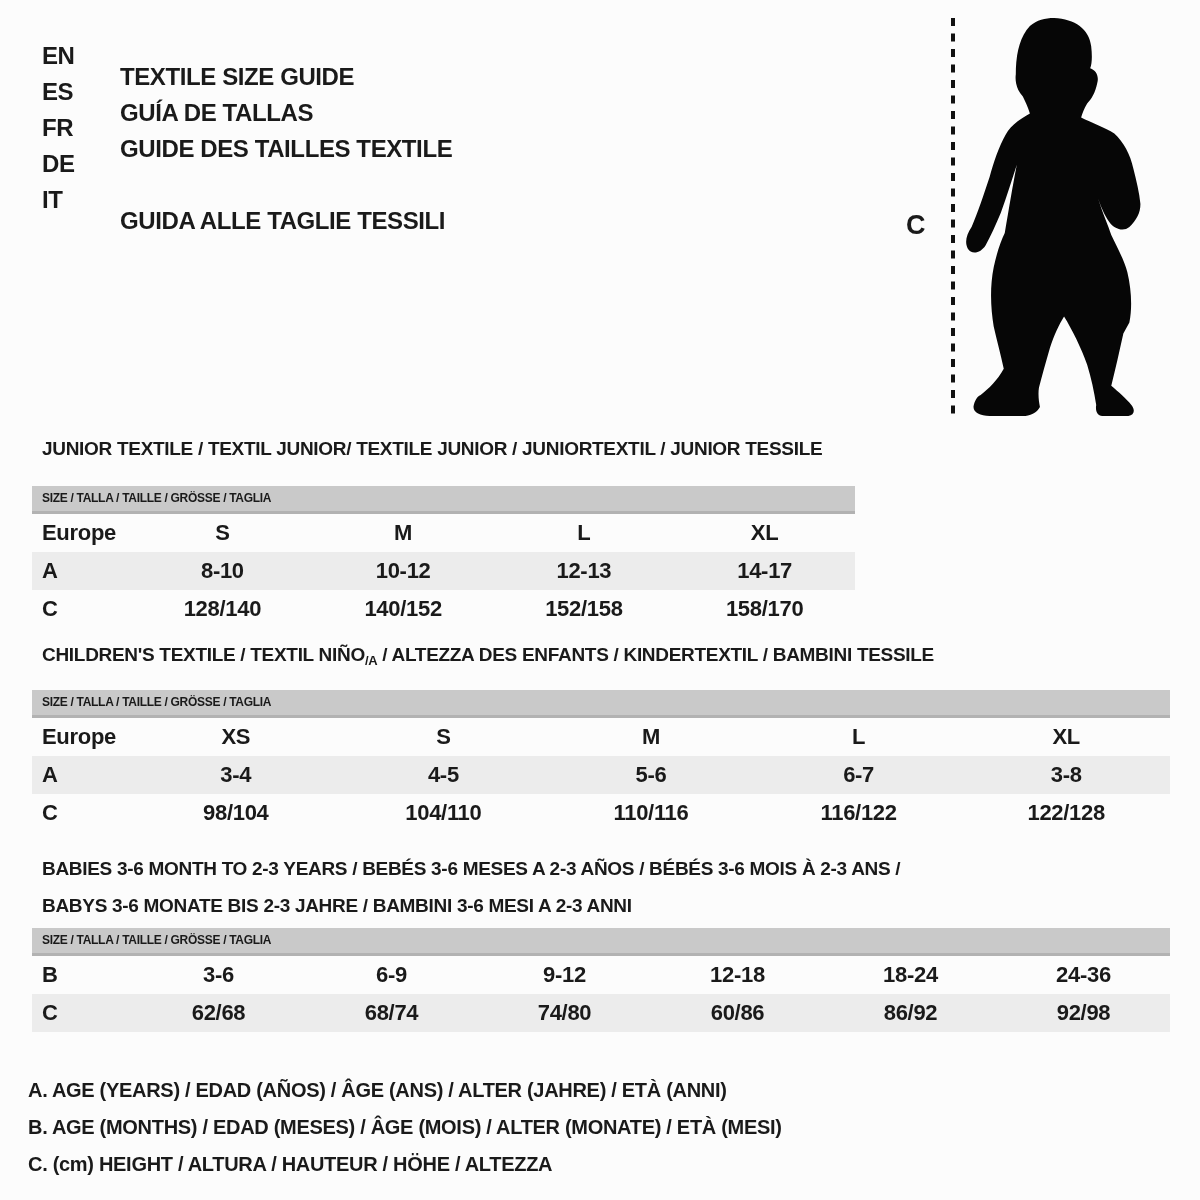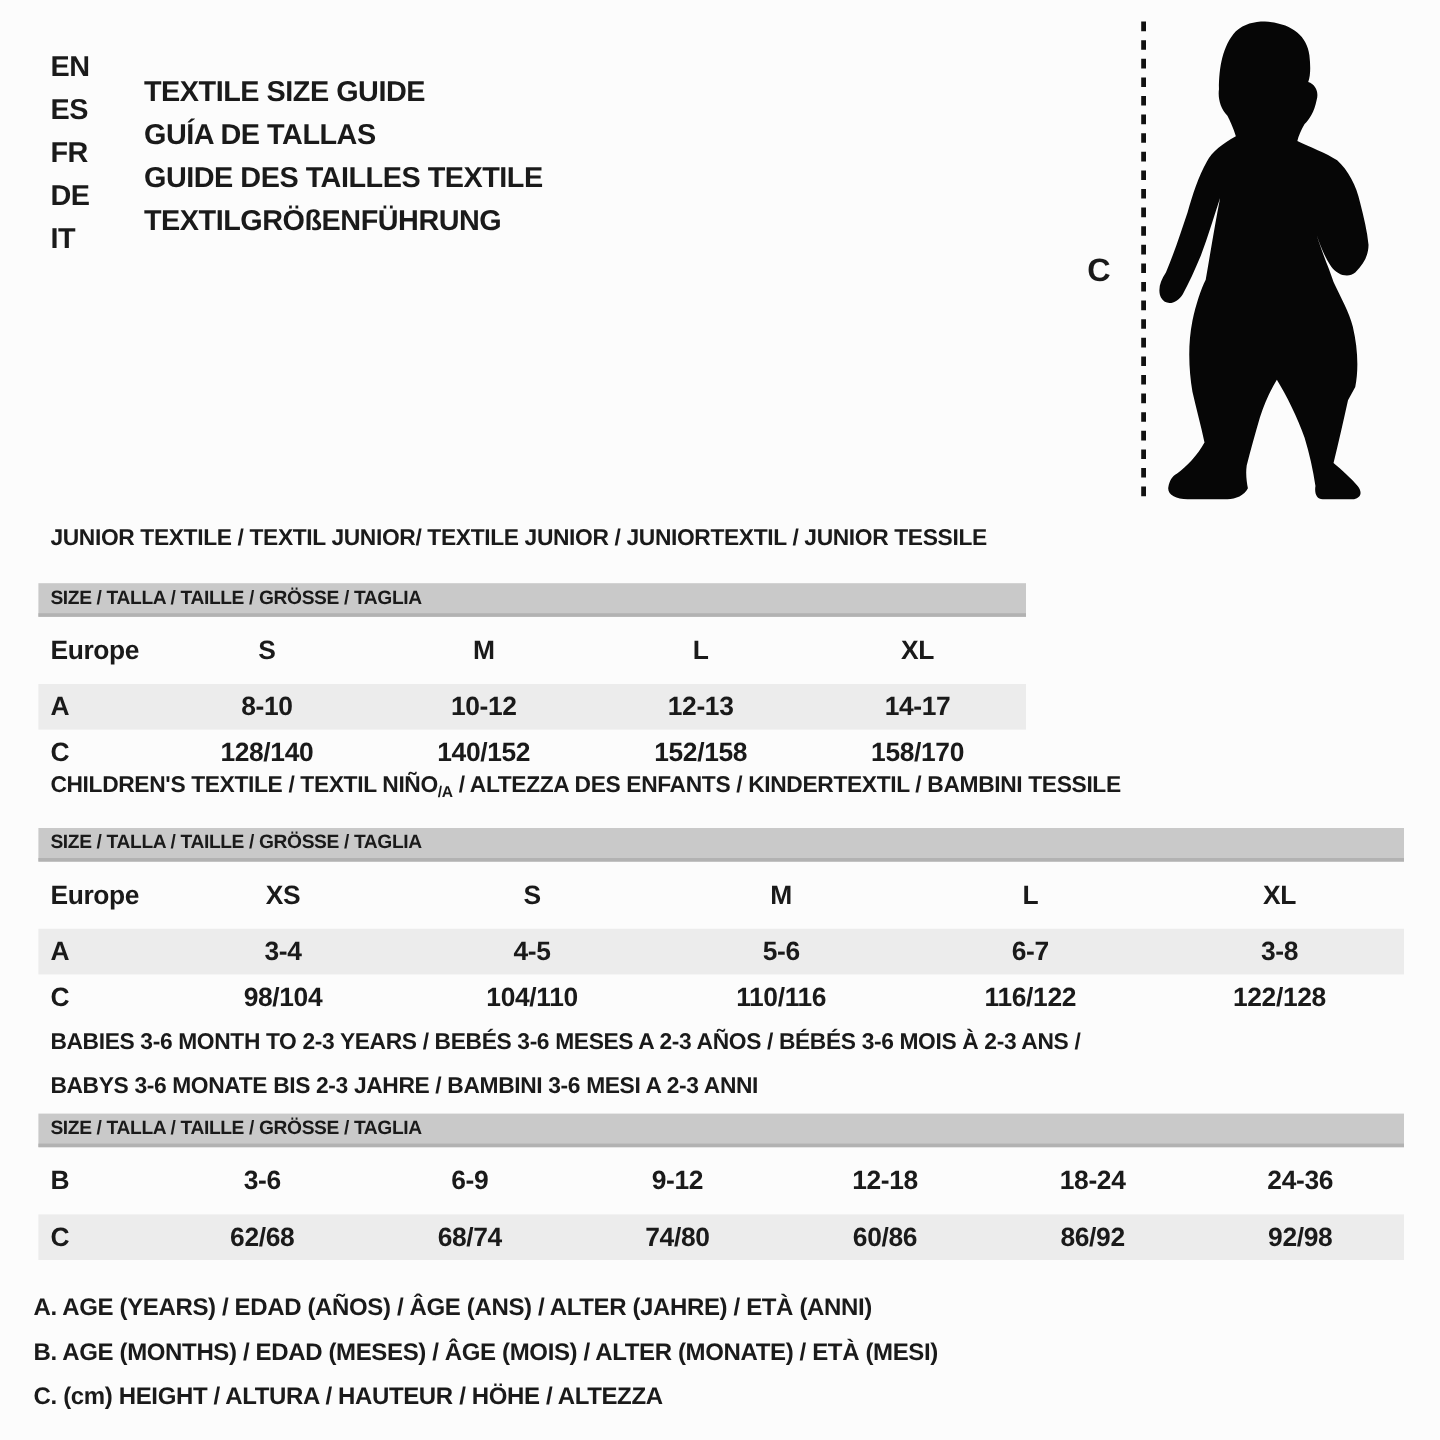--- a/index.html
+++ b/index.html
@@ -30,25 +30,25 @@
   
   .sec-title { font-size: 19px; letter-spacing: -0.3px; white-space: nowrap; }
   .sec-title .sub { font-size: 13px; vertical-align: -4px; }
   .two-line { line-height: 37px; }
 
   
   .size-table { left: 32px; }
   .t-head {
     height: 28px; line-height: 25px;
     background: #c9c9c9; border-bottom: 3px solid #b2b2b2;
-    padding-left: 10px; font-size: 16px; letter-spacing: -0.3px;
+    padding-left: 10px; font-size: 12px; letter-spacing: -0.3px;
     white-space: nowrap;
   }
   .t-row { display: grid; align-items: center; }
-  .t-row.europe { height: 56px; }
+  .t-row.europe { height: 38px; }
   .t-row.data { height: 38px; }
   .t-row.stripe { background: #ececec; }
   .junior .t-row  { grid-template-columns: 100px repeat(4, 1fr); }
   .children .t-row{ grid-template-columns: 100px repeat(5, 1fr); }
   .babies .t-row  { grid-template-columns: 100px repeat(6, 1fr); }
   .t-label { padding-left: 10px; font-size: 22px; letter-spacing: -0.3px; }
   .t-cell { text-align: center; font-size: 22px; letter-spacing: -0.3px; }
 
   
   .legend { left: 28px; top: 1072px; line-height: 37px; }
@@ -65,24 +65,24 @@
   <div class="lang-row">
     <span class="lang-code">ES</span>
     <span class="lang-label">GUÍA DE TALLAS</span>
   </div>
   <div class="lang-row">
     <span class="lang-code">FR</span>
     <span class="lang-label">GUIDE DES TAILLES TEXTILE</span>
   </div>
   <div class="lang-row">
     <span class="lang-code">DE</span>
-    <span class="lang-label">TEXTILGRÖßENFÜHRUNG</span>
   </div>
   <div class="lang-row">
     <span class="lang-code">IT</span>
+    <span class="lang-label">GUIDA ALLE TAGLIE TESSILI</span>
   </div>
 </div>
 
 <div class="abs figure-area">
   <svg class="measure-line" width="8" height="402" viewBox="0 0 8 402">
     <line x1="4" y1="2" x2="4" y2="400" stroke="#111111" stroke-width="4" stroke-dasharray="8 7.5"></line>
   </svg>
   <div class="c-label">C</div>
   <svg class="toddler" width="182" height="402" viewBox="0 0 180 400">
     <path fill="#060606" d="

